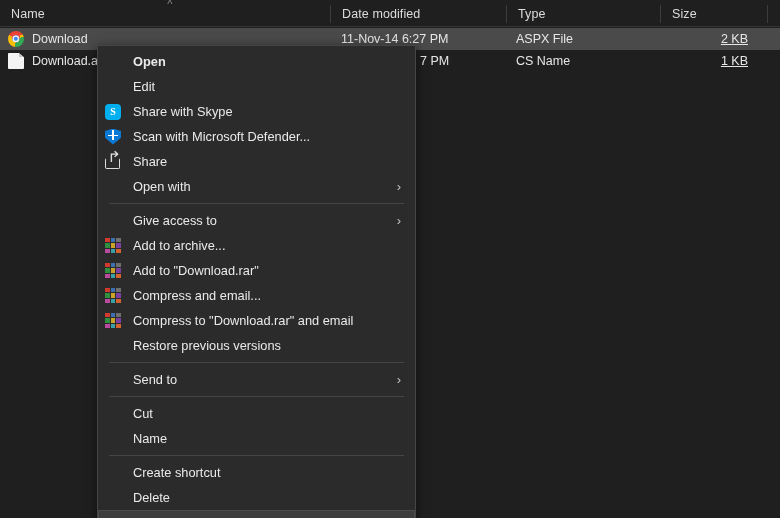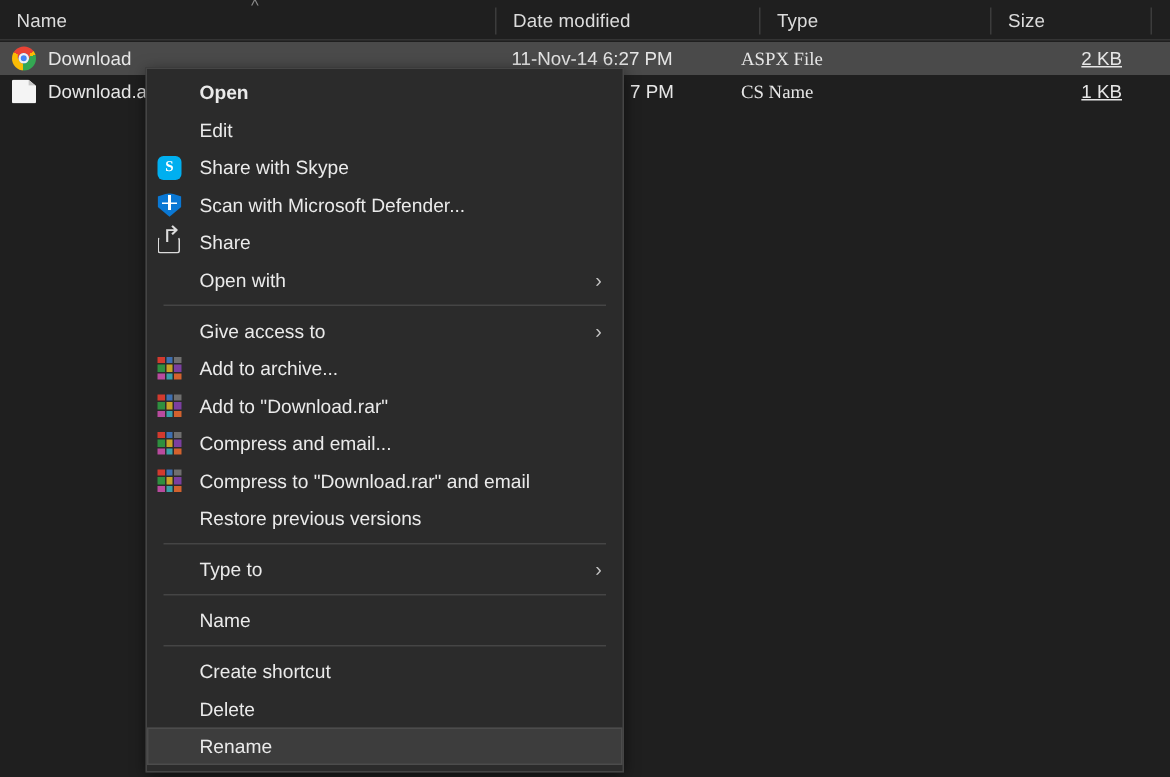--- a/index.html
+++ b/index.html
@@ -46,21 +46,21 @@
   .row {
     position: relative;
     height: 22px;
     display: flex; align-items: center;
     font-size: 12.5px; color: #e6e6e6; padding-left: 23px;
   }
   .row.selected { background: #4a4a4a; }
   .cell { position: absolute; height: 22px; display: flex; align-items: center; }
   .cell.name { left: 0; padding-left: 8px; }
   .cell.date { left: 341px; }
-  .cell.type { left: 494px; font-family: Liberation Serif, serif; }
+  .cell.type { left: 516px; }
   .cell.size { left: 660px; width: 100px; justify-content: flex-end; padding-right: 12px; text-decoration: underline; }
 
   .file-icon { width: 16px; height: 16px; margin-right: 8px; flex: 0 0 16px; position: relative; }
 
   
   .ic-chrome { border-radius: 50%; overflow: hidden;
     background: conic-gradient(from -58deg, #ea4335 0deg 110deg, #fbbc05 110deg 130deg, #34a853 130deg 245deg, #fbbc05 245deg 360deg); }
   .ic-chrome::before {
     content:""; position:absolute; left:50%; top:6%; width:52%; height:46%;
     transform: translateX(-50%); background:#ea4335; border-radius: 2px 2px 0 0;
@@ -271,26 +271,30 @@
         </span>
         <span class="mi-label">Compress to "Download.rar" and email</span>
       </div>
       <div class="mi">
         <span class="mi-icon"></span>
         <span class="mi-label">Restore previous versions</span>
       </div>
       <div class="sep"></div>
       <div class="mi">
         <span class="mi-icon"></span>
-        <span class="mi-label">Type to</span>
+        <span class="mi-label">Send to</span>
         <span class="chev">›</span>
       </div>
       <div class="sep"></div>
       <div class="mi">
         <span class="mi-icon"></span>
+        <span class="mi-label">Cut</span>
+      </div>
+      <div class="mi">
+        <span class="mi-icon"></span>
         <span class="mi-label">Name</span>
       </div>
       <div class="sep"></div>
       <div class="mi">
         <span class="mi-icon"></span>
         <span class="mi-label">Create shortcut</span>
       </div>
       <div class="mi">
         <span class="mi-icon"></span>
         <span class="mi-label">Delete</span>

